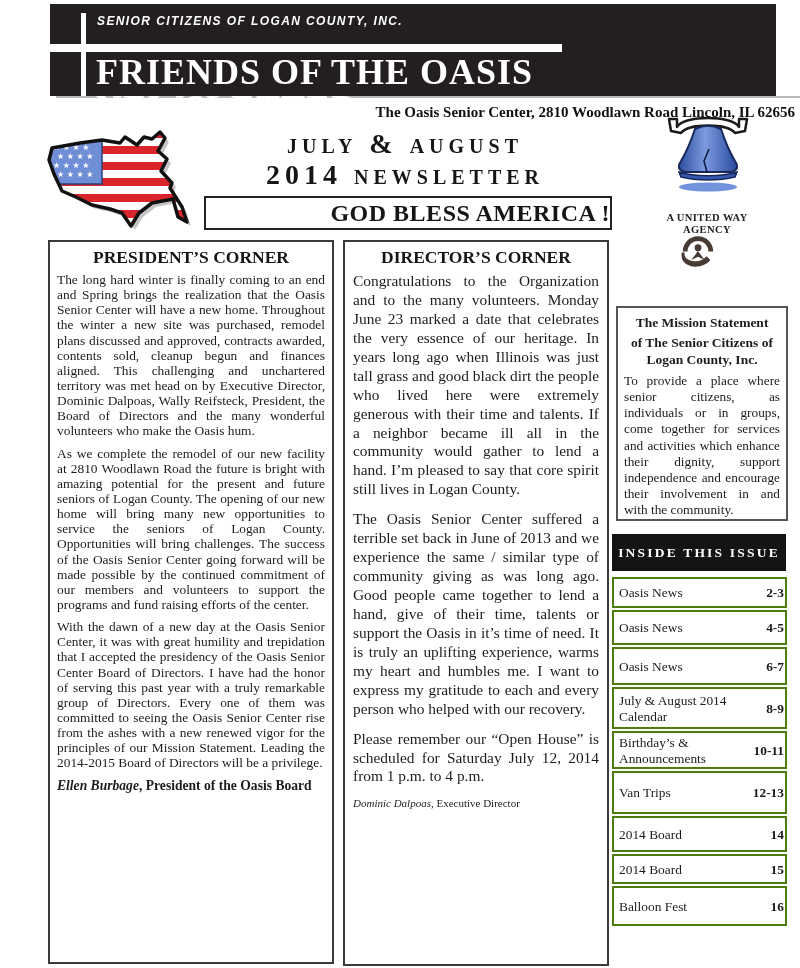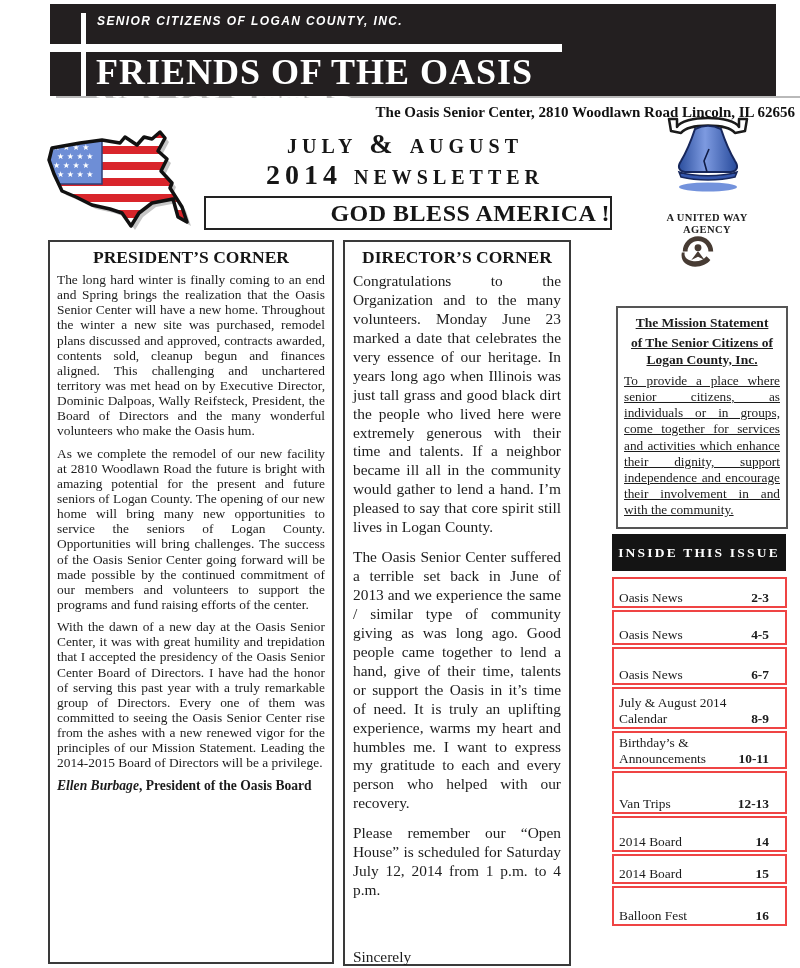--- a/index.html
+++ b/index.html
@@ -36,49 +36,49 @@
   }
   
   .flag-wrap{position:absolute;left:40px;top:126px;width:152px;height:104px;}
   .bell-wrap{position:absolute;left:655px;top:111px;width:106px;height:82px;}
   .uw-text{position:absolute;left:652px;top:212px;width:110px;text-align:center;
     font-weight:bold;font-size:10.5px;line-height:11.5px;letter-spacing:0.4px;color:#222;}
   .uw-logo{position:absolute;left:679px;top:235px;width:38px;height:33px;}
   
   .col-box{position:absolute;background:#fff;border:2px solid #3a3a3a;box-sizing:border-box;}
   .president-box{left:48px;top:240px;width:286px;height:724px;padding:3px 7px;}
-  .director-box{left:343px;top:240px;width:228px;height:726px;padding:3px 8px;}
+  .director-box{left:343px;top:240px;width:266px;height:726px;padding:3px 8px;}
   .corner-heading{text-align:center;font-weight:bold;font-size:17.5px;margin:2px 0 4px 0;color:#161616;}
   .president-box p{font-size:13.4px;line-height:1.13;text-align:justify;margin:0 0 7px 0;}
   .director-box p{font-size:15.4px;line-height:1.23;text-align:justify;margin:0 0 11px 0;}
   .sig-line{font-size:13.6px;margin-top:2px;}
   .sig-name{font-weight:bold;font-style:italic;}
   .sig-rest{font-weight:bold;}
   .closing{margin-top:48px !important;margin-bottom:4px !important;text-align:left !important;}
   .dir-sig{font-size:11px;}
   .dir-sig .sig-name{font-weight:normal;}
   .dir-sig .sig-rest{font-weight:normal;font-style:normal;}
   
   .mission-box{
     position:absolute;left:616px;top:306px;width:172px;border:2px solid #555;
-    box-sizing:border-box;padding:4px 6px 8px 6px;background:#fff;text-decoration:underline;
+    box-sizing:border-box;padding:4px 6px 0 6px;background:#fff;
   }
   .mission-h{font-weight:bold;font-size:13.5px;text-align:center;line-height:1.25;margin:3px 0;}
   .mission-body{font-size:13.3px;line-height:1.22;text-align:justify;margin-top:4px;}
   
   .inside-header{
     position:absolute;left:612px;top:534px;width:174px;height:37px;background:#141414;
     color:#fff;font-weight:bold;font-size:13.5px;letter-spacing:2.2px;
     text-align:center;line-height:37px;box-sizing:border-box;
   }
   .issue-table{position:absolute;left:612px;top:577px;width:175px;}
   .issue-row{
-    border:2px solid #ef4444;background:#fff;box-sizing:border-box;margin-bottom:2px;
-    display:flex;justify-content:space-between;align-items:flex-end;
-    padding:2px 16px 0 5px;font-size:13.4px;line-height:1.2;
+    border:2px solid #4d7c0f;background:#fff;box-sizing:border-box;margin-bottom:2px;
+    display:flex;justify-content:space-between;align-items:center;
+    padding:2px 1px 0 5px;font-size:13.4px;line-height:1.2;
   }
   .issue-row .pg{font-weight:bold;white-space:nowrap;margin-left:4px;}
   .issue-row .lbl{max-width:118px;}
   .r1{height:31px}.r2{height:35px}.r3{height:38px}.r4{height:42px}.r5{height:38px}
   .r6{height:43px}.r7{height:36px}.r8{height:30px}.r9{height:40px}
 </style>
 </head>
 <body>
 
 <div class="masthead-shadow"></div>
@@ -169,21 +169,20 @@
   <div class="sig-line">
     <span class="sig-name">Ellen Burbage</span><span class="sig-rest">, President of the Oasis Board</span>
   </div>
 </div>
 
 <div class="col-box director-box">
   <div class="corner-heading">DIRECTOR’S CORNER</div>
   <p>Congratulations to the Organization and to the many volunteers. Monday June 23 marked a date that  celebrates the very essence of our heritage. In years long ago when Illinois was just tall grass and good black dirt the people who lived here were extremely generous with their time and talents. If a neighbor became ill all in the community would gather to lend a hand. I’m pleased to say that core spirit still lives in Logan County.</p>
   <p>The Oasis Senior Center suffered a terrible set back in June of 2013 and we experience the same / similar type of community giving as was long ago. Good people came together to lend a hand, give of their time, talents or support  the Oasis in it’s time of need. It is truly an uplifting experience, warms my heart and humbles me. I want to express my gratitude to each and every person who helped with our recovery.</p>
   <p>Please remember our “Open House” is scheduled  for Saturday July 12, 2014 from 1 p.m. to 4 p.m.</p>
-  <p class="closing">Sincerely</p>
   <div class="dir-sig">
     <span class="sig-name" style="font-style:italic">Dominic Dalpoas,</span><span class="sig-rest"> Executive Director</span>
   </div>
 </div>
 
 <div class="mission-box">
   <div class="mission-h">The Mission Statement</div>
   <div class="mission-h">of  The Senior Citizens of Logan County, Inc.</div>
   <div class="mission-body">To provide a place where senior citizens, as individuals or in groups, come together for services and activities which enhance their dignity, support independence and encourage their involvement in and with the community.</div>
 </div>

